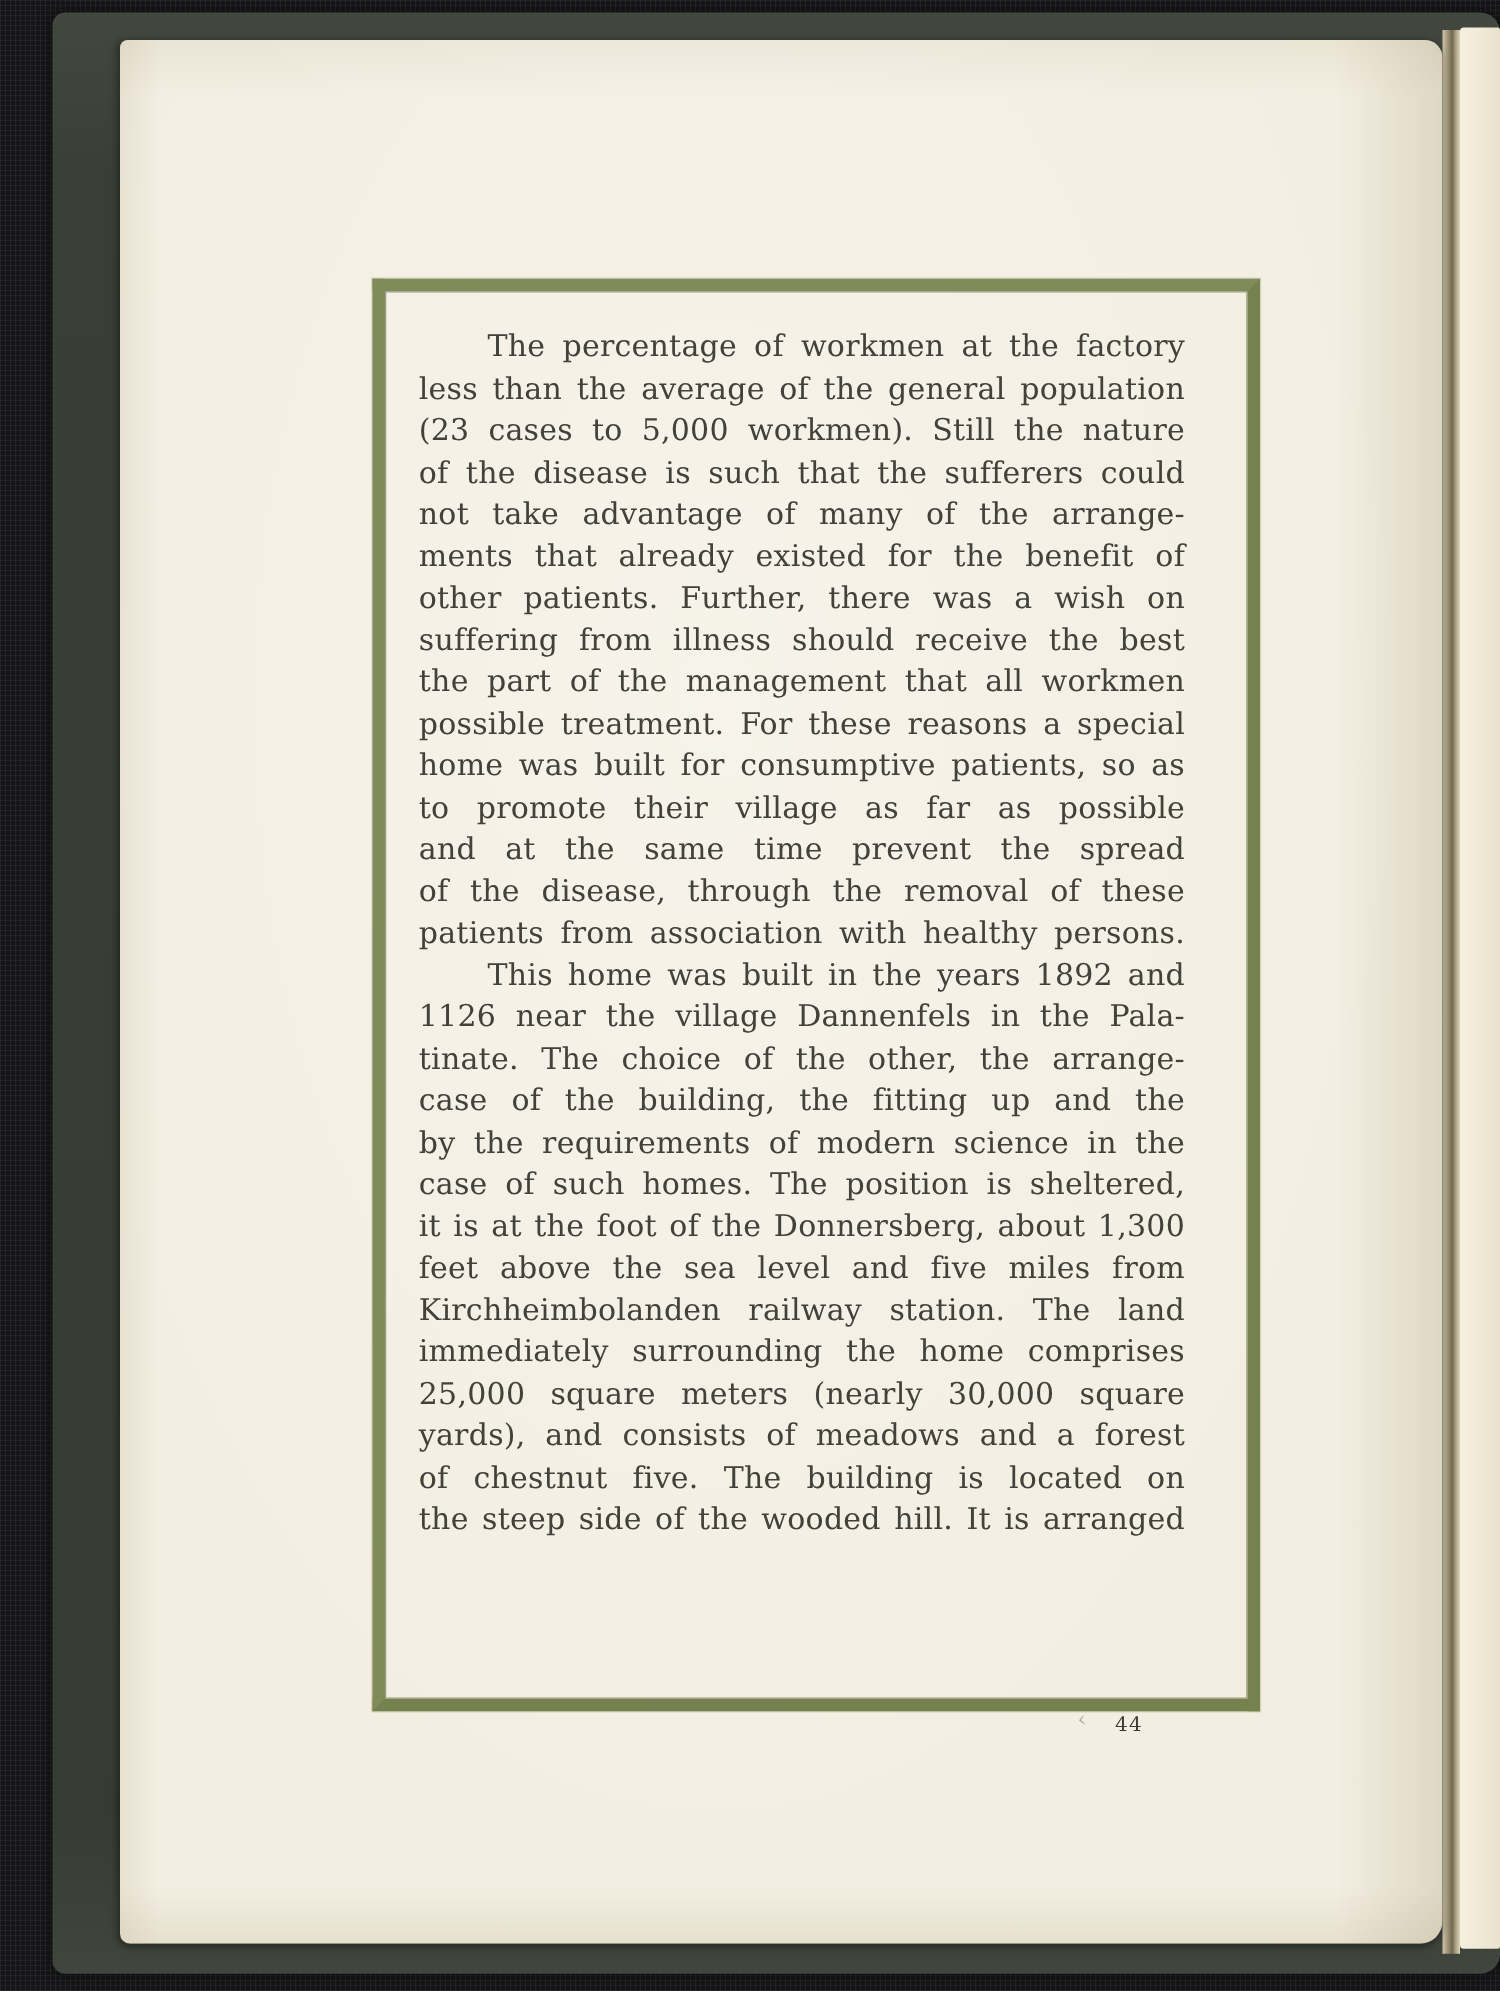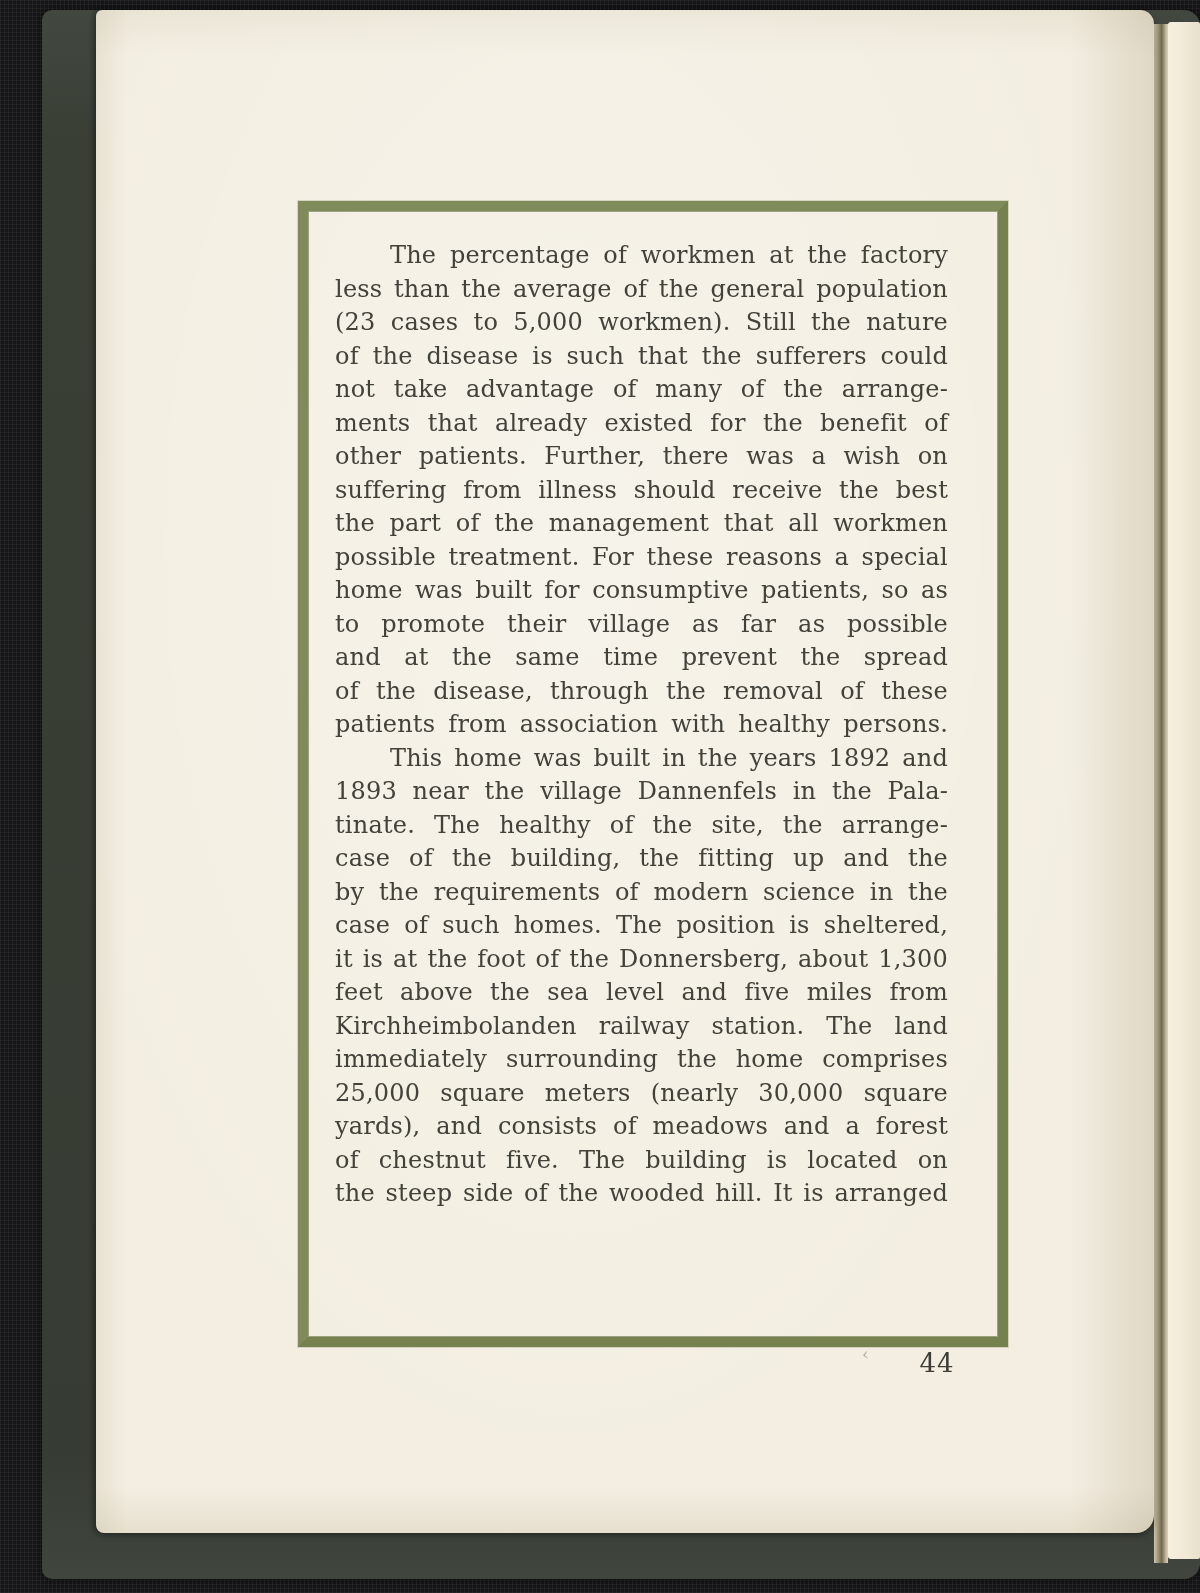--- a/index.html
+++ b/index.html
@@ -39,21 +39,21 @@
     background:linear-gradient(90deg,#cfc6ac 0%,#8d8468 40%,#6f674f 55%,#b0a78c 78%,#ddd5ba 100%);
   }
   
   .facing-page{
     position:absolute;right:0;top:22px;bottom:34px;width:32px;
     background:linear-gradient(90deg,#f6f0df 0%,#f0e9d6 55%,#e9e1cc 100%);
     border-radius:3px 2px 2px 3px;
   }
   
   .main-page{
-    position:absolute;left:96px;top:10px;width:1058px;height:1523px;
+    position:absolute;left:96px;top:32px;width:1058px;height:1523px;
     border-radius:6px 14px 18px 8px;
     background-color:#f3eee1;
     background-image:
       radial-gradient(ellipse at 45% 35%, rgba(255,255,255,.30), transparent 70%),
       linear-gradient(90deg, rgba(150,135,95,.12) 0, transparent 3%, transparent 92%, rgba(140,125,85,.20) 100%),
       linear-gradient(0deg, rgba(150,135,95,.14) 0, transparent 3%, transparent 97%, rgba(150,135,95,.10) 100%);
     box-shadow:-3px 0 5px rgba(0,0,0,.22), 0 3px 6px rgba(0,0,0,.25);
   }
   
   .frame{
@@ -67,21 +67,21 @@
     position:absolute;left:0;top:0;right:0;bottom:0;
     padding:28px 50px 0 27px;
     color:#42413a;
     font-size:24px;line-height:33.5px;
     letter-spacing:.2px;word-spacing:1px;
   }
   .line{text-align:justify;text-align-last:justify;}
   .line.indent{text-indent:55px;}
   .page-number{
     position:absolute;left:796px;top:1338px;width:90px;
-    text-align:center;font-size:26px;color:#3d3c36;letter-spacing:1px;
+    text-align:left;font-size:16px;color:#3d3c36;letter-spacing:1px;
   }
   .pencil-mark{
     position:absolute;left:766px;top:1334px;
     font-size:17px;color:rgba(70,65,55,.38);transform:rotate(-8deg);
   }
 </style>
 </head>
 <body>
 
 <div class="screen">
@@ -102,22 +102,22 @@
           <div class="line">other patients. Further, there was a wish on</div>
           <div class="line">suffering from illness should receive the best</div>
           <div class="line">the part of the management that all workmen</div>
           <div class="line">possible treatment. For these reasons a special</div>
           <div class="line">home was built for consumptive patients, so as</div>
           <div class="line">to promote their village as far as possible</div>
           <div class="line">and at the same time prevent the spread</div>
           <div class="line">of the disease, through the removal of these</div>
           <div class="line">patients from association with healthy persons.</div>
           <div class="line indent">This home was built in the years 1892 and</div>
-          <div class="line">1893 near the village Dannenfels in the Pala-</div>
-          <div class="line">tinate. The healthy of the site, the arrange-</div>
+          <div class="line">1126 near the village Dannenfels in the Pala-</div>
+          <div class="line">tinate. The choice of the other, the arrange-</div>
           <div class="line">case of the building, the fitting up and the</div>
           <div class="line">by the requirements of modern science in the</div>
           <div class="line">case of such homes. The position is sheltered,</div>
           <div class="line">it is at the foot of the Donnersberg, about 1,300</div>
           <div class="line">feet above the sea level and five miles from</div>
           <div class="line">Kirchheimbolanden railway station. The land</div>
           <div class="line">immediately surrounding the home comprises</div>
           <div class="line">25,000 square meters (nearly 30,000 square</div>
           <div class="line">yards), and consists of meadows and a forest</div>
           <div class="line">of chestnut five. The building is located on</div>

